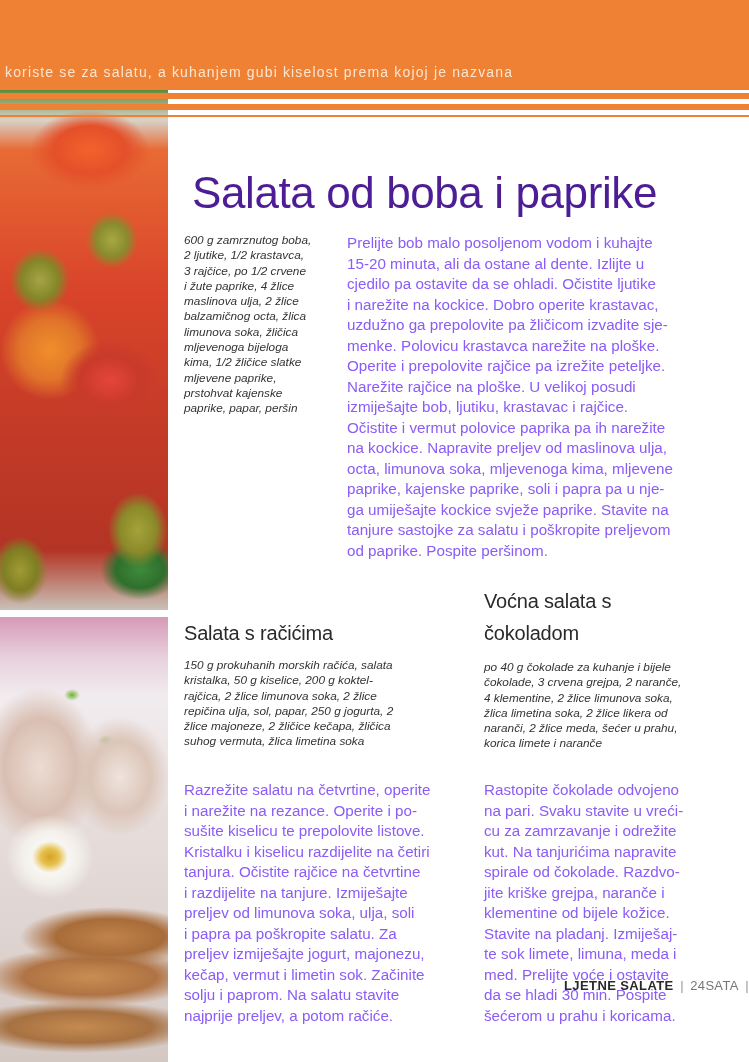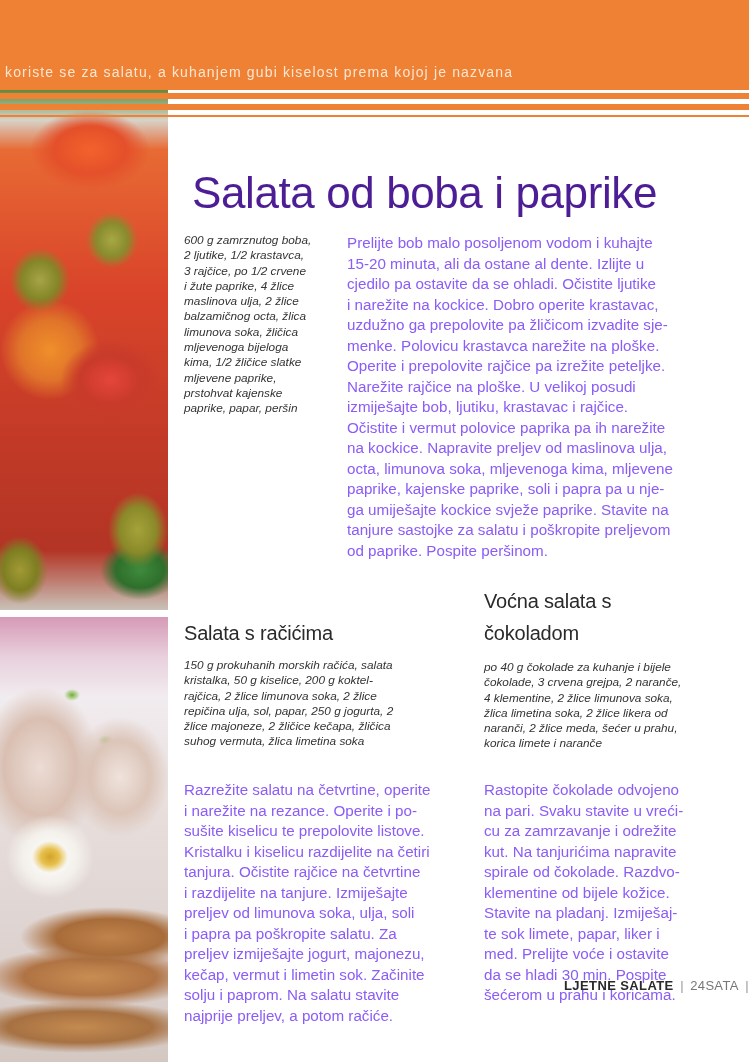--- a/index.html
+++ b/index.html
@@ -187,23 +187,24 @@
   <span class="line">naranči, 2 žlice meda, šećer u prahu,</span>
   <span class="line">korica limete i naranče</span>
 </div>
 
 <div class="body-text body-3">
   <span class="line">Rastopite čokolade odvojeno</span>
   <span class="line">na pari. Svaku stavite u vreći-</span>
   <span class="line">cu za zamrzavanje i odrežite</span>
   <span class="line">kut. Na tanjurićima napravite</span>
   <span class="line">spirale od čokolade. Razdvo-</span>
+  <span class="line">jite kriške grejpa, naranče i</span>
   <span class="line">klementine od bijele kožice.</span>
   <span class="line">Stavite na pladanj. Izmiješaj-</span>
-  <span class="line">te sok limete, papar, liker i</span>
+  <span class="line">te sok limete, limuna, meda i</span>
   <span class="line">med. Prelijte voće i ostavite</span>
   <span class="line">da se hladi 30 min. Pospite</span>
   <span class="line">šećerom u prahu i koricama.</span>
 </div>
 
 <div class="footer">
   <span class="section">LJETNE SALATE</span>
   <span class="sep">|</span>
   <span class="brand">24SATA</span>
   <span class="sep">|</span>

